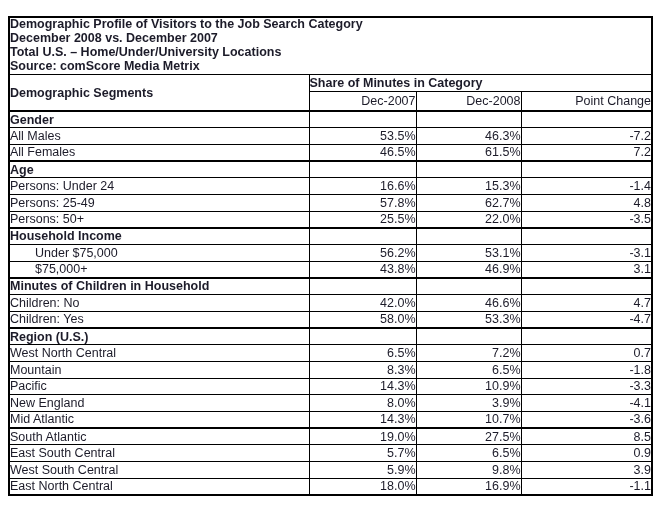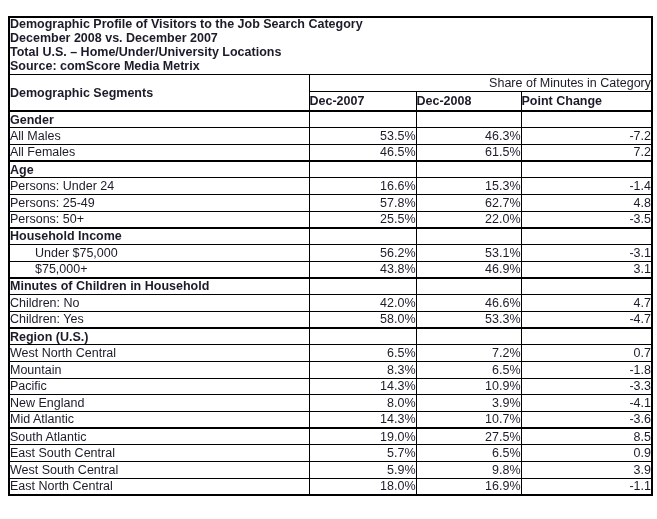--- a/index.html
+++ b/index.html
@@ -34,32 +34,32 @@
     vertical-align: top;
     padding: 3px 6px 4px 5px;
     height: 56px;
   }
   .title-cell div {
     font-weight: bold;
     font-size: 12.5px;
     line-height: 13.8px;
   }
   .group-head {
-    text-align: right;
-    font-weight: normal;
+    text-align: left;
+    font-weight: bold;
     height: 16px;
   }
   .seg-head {
     font-weight: bold;
     vertical-align: bottom;
     padding: 0 0 3px 5px;
   }
   .col-head {
-    text-align: left;
-    font-weight: bold;
+    text-align: right;
+    font-weight: normal;
     height: 18px;
     margin-top: 8px;
   }
   .pc { border-left: 2px solid #000; }
   tr.row { height: 16.7px; }
   tr.sec td { border-top: 2px solid #000; }
   tr.thick-top td { border-top: 2px solid #000; }
   .sec-label { font-weight: bold; padding-left: 5px; }
   .dat-label { padding-left: 22px; }
   .dat-label.sm { padding-left: 25px; }

